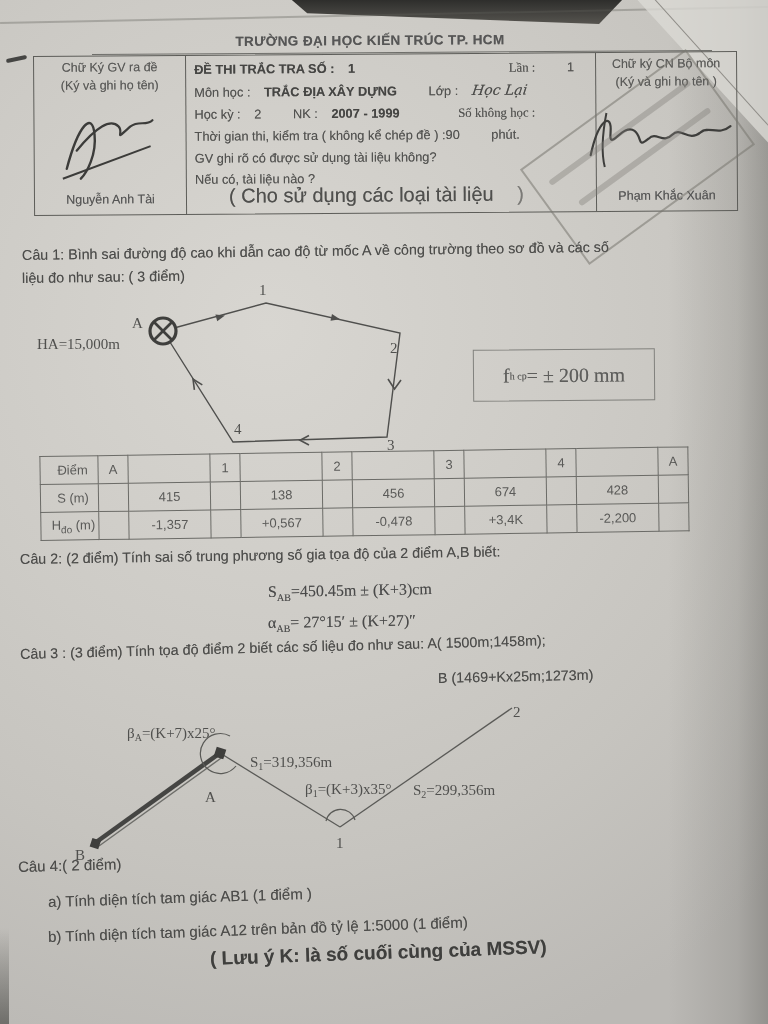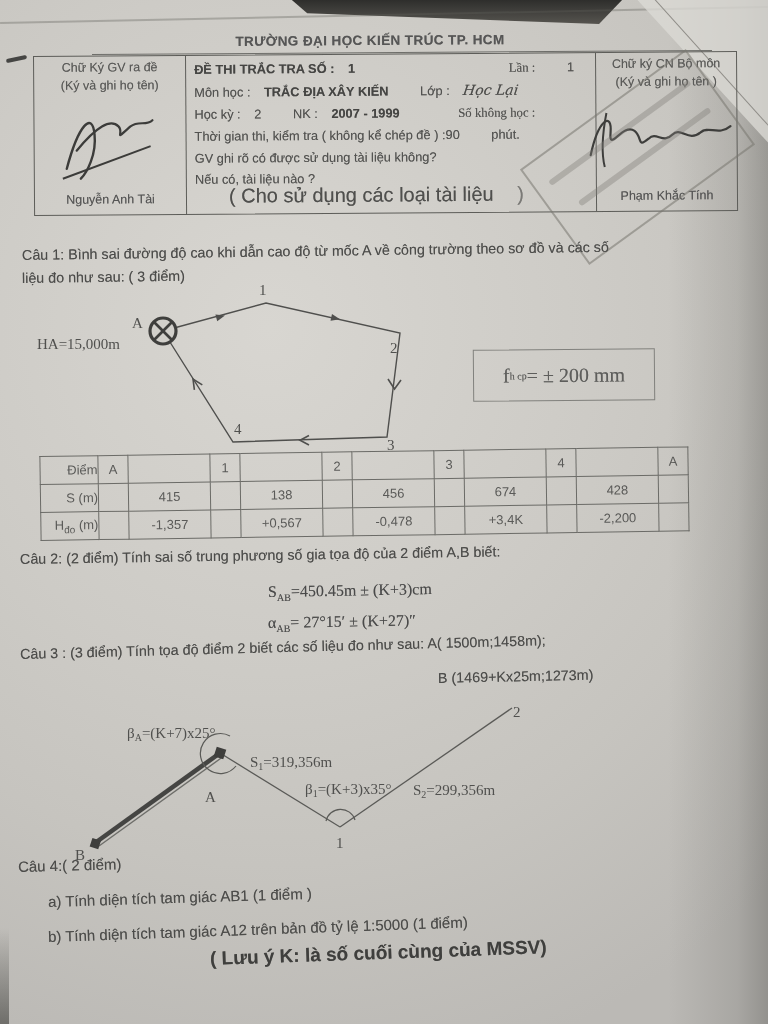--- a/index.html
+++ b/index.html
@@ -67,21 +67,21 @@
     display:flex; align-items:center; justify-content:center;
     font-family:"Liberation Serif", serif; font-size:20px; color:#5e5e5c;
     transform:rotate(-0.5deg); }
 
   
   #survey-table-wrap { left:40px; top:456px; transform:rotate(-0.85deg);
     transform-origin:left center; }
   table { border-collapse:collapse; table-layout:fixed; }
   td { border:1.2px solid #6b6b67; height:28px; text-align:center;
     font-size:13px; color:#5a5a58; overflow:hidden; }
-  td.lbl { text-align:right; padding-left:7px; }
+  td.lbl { text-align:center; padding-left:7px; }
 
   svg text { fill:#50504e; }
   .dimtext { font-family:"Liberation Serif", serif; font-size:15px; }
 
   #note { font-size:19px; font-weight:bold; color:#3f3f3d; white-space:nowrap; }
 </style>
 </head>
 <body>
 
 <div id="page">
@@ -110,21 +110,21 @@
 
     <div class="hcell">
       <div class="mrow soft" style="top:6px">
         <span class="b">ĐỀ THI TRẮC TRA SỐ :</span>
         <span class="gap-s b">1</span>
         <span class="gap-l" style="margin-left:150px">Lần :</span>
         <span class="gap-m">1</span>
       </div>
       <div class="mrow soft" style="top:28px">
         <span>Môn học :</span>
-        <span class="gap-s b">TRẮC ĐỊA XÂY KIẾN</span>
+        <span class="gap-s b">TRẮC ĐỊA XÂY DỰNG</span>
         <span class="gap-m">Lớp :</span>
         <span class="gap-s hand">Học Lại</span>
       </div>
       <div class="mrow soft" style="top:51px">
         <span>Học kỳ :</span>
         <span class="gap-s">2</span>
         <span class="gap-m">NK :</span>
         <span class="gap-s b">2007  - 1999</span>
         <span class="gap-l">Số không học :</span>
       </div>
@@ -140,21 +140,21 @@
       </div>
     </div>
 
     <div class="hcell">
       <div class="hlbl soft">Chữ ký CN Bộ môn</div>
       <div class="hlbl soft">(Ký và ghi họ tên )</div>
       <svg class="abs" style="left:-20px;top:40px" width="175" height="85" viewBox="0 0 175 85">
         <path d="M14 62 C 22 26, 36 18, 34 40 C 32 60, 46 30, 58 38 C 66 44, 60 56, 72 46 C 80 38, 86 52, 96 42 C 104 34, 112 50, 124 40 C 132 33, 142 44, 154 34" fill="none" stroke="#3e3e3c" stroke-width="2.2" stroke-linecap="round"></path>
         <path d="M30 20 C 26 40, 24 58, 28 74" fill="none" stroke="#3e3e3c" stroke-width="2"></path>
       </svg>
-      <div class="hname soft">Phạm Khắc Tính</div>
+      <div class="hname soft">Phạm Khắc Xuân</div>
     </div>
   </div>
 
   <div class="abs" id="stamp">
     <div class="sline" style="top:24px"></div>
     <div class="sline" style="top:58px; left:26px"></div>
   </div>
 
   <div class="abs qtext soft tilt" style="left:22px;top:247px;transform:rotate(-0.8deg)">Câu 1: Bình sai đường độ cao khi dẫn cao độ từ mốc A về công trường theo sơ đồ và các số</div>
   <div class="abs qtext soft tilt" style="left:22px;top:270px;transform:rotate(-0.8deg)">liệu đo như sau: ( 3 điểm)</div>

